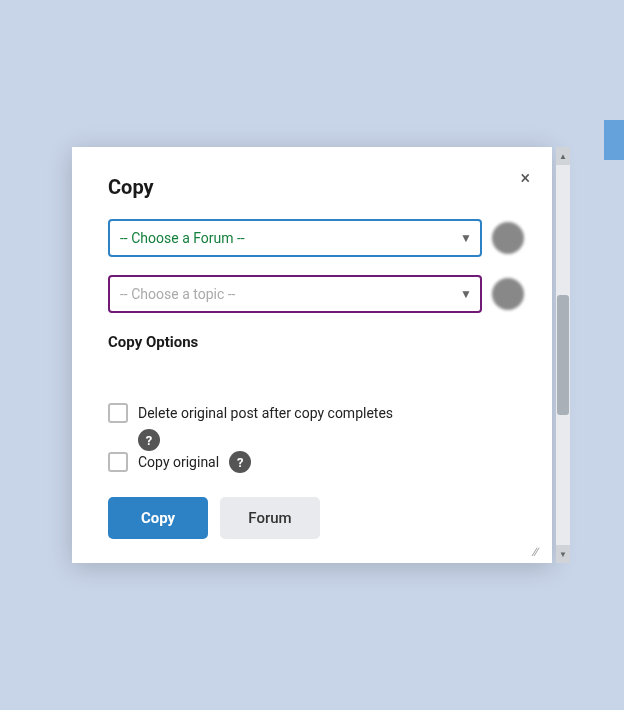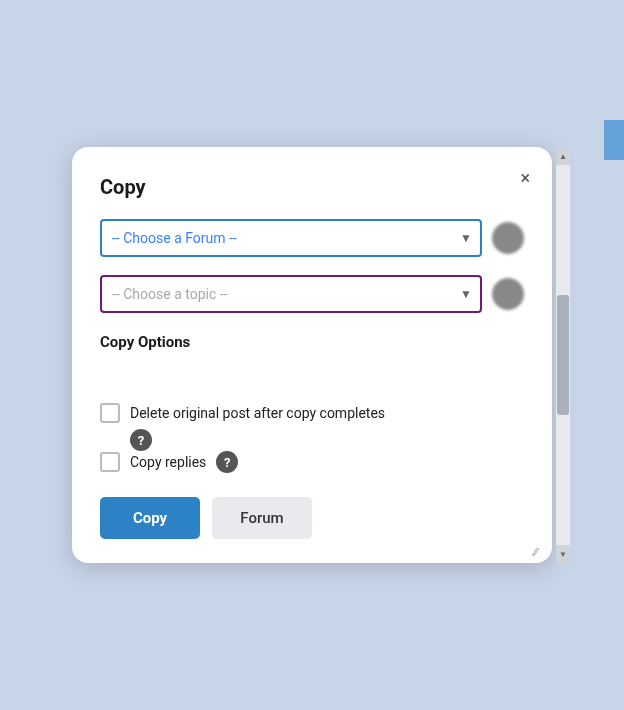--- a/index.html
+++ b/index.html
@@ -28,24 +28,24 @@
 
     .modal-overlay {
       position: relative;
       z-index: 10;
       display: flex;
       align-items: flex-start;
     }
 
     .modal-container {
       background: #ffffff;
-      border-radius: 16px;
+      border-radius: 0;
       box-shadow: 0 4px 24px rgba(0,0,0,0.18);
       width: 480px;
-      padding: 28px 28px 24px 28px;
+      padding: 28px 28px 24px 36px;
       position: relative;
     }
 
     .modal-title {
       font-size: 20px;
       font-weight: 700;
       color: #1a1a1a;
       margin-bottom: 20px;
     }
 
@@ -77,21 +77,21 @@
       position: relative;
     }
 
     .select-field {
       width: 100%;
       height: 38px;
       border: 2px solid #2d82c6;
       border-radius: 4px;
       padding: 0 32px 0 10px;
       font-size: 14px;
-      color: #3b82f6;
+      color: #15803d;
       background: #fff;
       appearance: none;
       cursor: pointer;
     }
 
     .select-field.inactive {
       border: 2px solid #701a75;
       color: #aaa;
     }
 
@@ -333,21 +333,21 @@
           <input type="checkbox" class="option-checkbox" style="">
           <span class="option-label">Delete original post after copy completes</span>
         </div>
         <div class="option-help-row">
           <div class="help-icon">?</div>
         </div>
       </div>
 
       <div class="option-row">
         <input type="checkbox" class="option-checkbox" style="">
-        <span class="option-label">Copy replies</span>
+        <span class="option-label">Copy original</span>
         <div class="help-icon">?</div>
       </div>
     </div>
 
     <div class="footer-buttons">
       <button class="btn-copy">Copy</button>
       <button class="btn-close">Forum</button>
     </div>
 
     <div class="resize-handle">∕∕</div>

